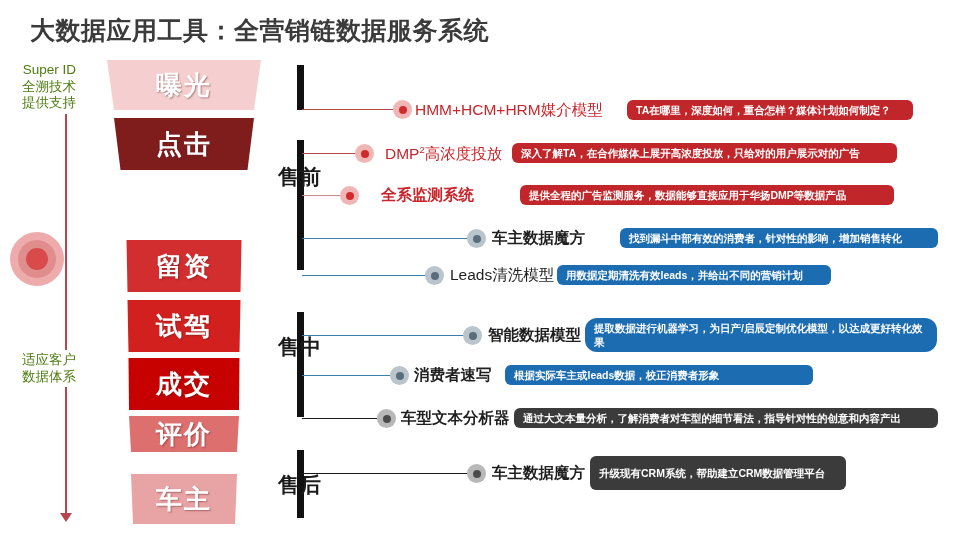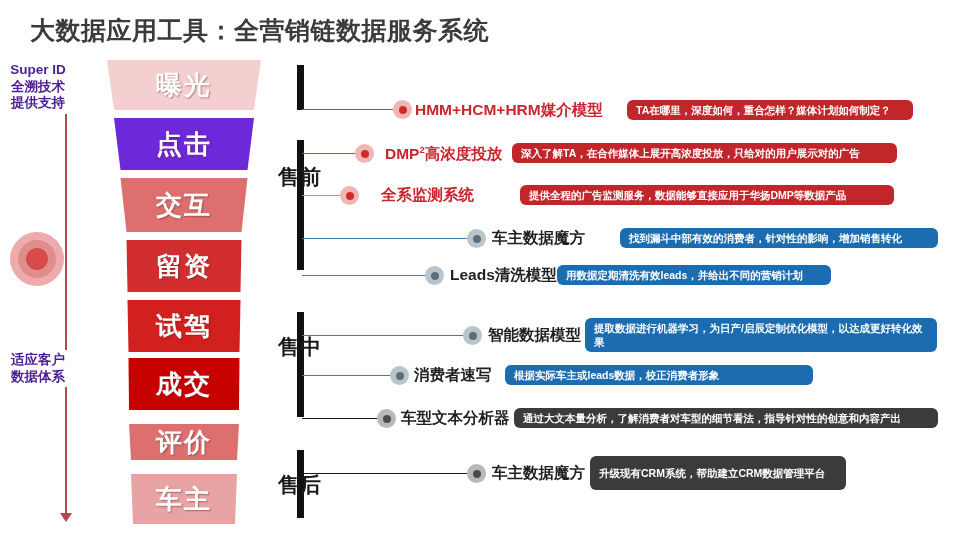--- a/index.html
+++ b/index.html
@@ -30,22 +30,22 @@
     border-left: 6px solid transparent; border-right: 6px solid transparent;
     border-bottom: 9px solid #b5484c;
   }
   #axis .arrow-down {
     position: absolute; left: 31.5px; bottom: 0px;
     width: 0; height: 0;
     border-left: 6px solid transparent; border-right: 6px solid transparent;
     border-top: 9px solid #b5484c;
   }
   .axis-label {
-    position: absolute; width: 76px; text-align: center;
-    color: #4c1d95; font-weight: bold; font-size: 13.5px; line-height: 16.5px;
+    position: absolute; width: 76px; text-align: right;
+    color: #4d7c0f; font-weight: normal; font-size: 13.5px; line-height: 16.5px;
     background: #ffffff; padding: 2px 0;
   }
   #axis-label-top { top: 60px; }
   #axis-label-bottom { top: 350px; }
 
   
   #axis-target {
     position: absolute; left: 10px; top: 232px;
     width: 54px; height: 54px; border-radius: 50%;
     background: #edabab;
@@ -95,21 +95,21 @@
   .dot.gray  { background: #b8b8b8; }
   .dot.gray .inner { background: #4c4c4c; }
 
   
   .item-title {
     position: absolute; white-space: nowrap;
     font-weight: bold; font-size: 15.5px;
   }
   .item-title.red  { color: #c8262c; }
   .item-title.dark { color: #1f1f1f; }
-  .item-title.thin { font-weight: bold; text-align: right; }
+  .item-title.thin { font-weight: normal; text-align: right; }
   .item-title sup { font-size: 9.5px; vertical-align: super; }
 
   
   .pill {
     position: absolute;
     border-radius: 6px;
     color: #ffffff; font-size: 10.5px; font-weight: bold;
     line-height: 14px;
     padding: 4px 9px;
     display: flex; align-items: center;
@@ -145,36 +145,33 @@
 
   <div class="axis-label" id="axis-label-bottom">
     <div>适应客户</div>
     <div>数据体系</div>
   </div>
 
   <div id="funnel">
       <div class="fstage" style="top: 0px; height: 50px; background: rgb(245, 207, 207); clip-path: polygon(1.88% 0%, 98.12% 0%, 93.75% 100%, 6.25% 100%);">
         <span>曝光</span>
       </div>
-      <div class="fstage" style="top: 58px; height: 52px; background: #6d28d9; clip-path: polygon(6.25% 0%, 93.75% 0%, 89.69% 100%, 10.31% 100%);">
+      <div class="fstage" style="top: 58px; height: 52px; background: #7f1d1d; clip-path: polygon(6.25% 0%, 93.75% 0%, 89.69% 100%, 10.31% 100%);">
         <span>点击</span>
-      </div>
-      <div class="fstage" style="top: 118px; height: 54px; background: rgb(221, 111, 111); clip-path: polygon(10.31% 0%, 89.69% 0%, 85.94% 100%, 14.06% 100%);">
-        <span>交互</span>
       </div>
       <div class="fstage" style="top: 180px; height: 52px; background: rgb(210, 45, 47); clip-path: polygon(14.06% 0%, 85.94% 0%, 85.31% 100%, 14.69% 100%);">
         <span>留资</span>
       </div>
       <div class="fstage" style="top: 240px; height: 52px; background: rgb(210, 32, 31); clip-path: polygon(14.69% 0%, 85.31% 0%, 84.69% 100%, 15.31% 100%);">
         <span>试驾</span>
       </div>
       <div class="fstage" style="top: 298px; height: 52px; background: rgb(199, 0, 0); clip-path: polygon(15.31% 0%, 84.69% 0%, 84.37% 100%, 15.63% 100%);">
         <span>成交</span>
       </div>
-      <div class="fstage" style="top: 364px; height: 36px; background: rgb(221, 111, 111); clip-path: polygon(15.63% 0%, 84.37% 0%, 83.12% 100%, 16.88% 100%);">
+      <div class="fstage" style="top: 356px; height: 36px; background: rgb(221, 111, 111); clip-path: polygon(15.63% 0%, 84.37% 0%, 83.12% 100%, 16.88% 100%);">
         <span>评价</span>
       </div>
       <div class="fstage" style="top: 414px; height: 50px; background: rgb(232, 163, 164); clip-path: polygon(16.88% 0%, 83.12% 0%, 81.87% 100%, 18.13% 100%);">
         <span>车主</span>
       </div>
     </div>
 
   <div id="layer">
       <div class="tbar" style="top: 65px; height: 45px;"></div>
       <div class="tbar" style="top: 140px; height: 130px;"></div>
@@ -211,21 +208,21 @@
       <div class="dot blue" style="left: 425px; top: 266px;">
         <div class="inner"></div>
       </div>
       <div class="item-title dark thin" style="left: 450px; top: 265px;">Leads清洗模型</div>
       <div class="pill blue" style="left: 557px; top: 265px; width: 274px; height: 20px;">用数据定期清洗有效leads，并给出不同的营销计划</div>
       <div class="conn" style="left: 302px; top: 335px; width: 162px; background: rgb(63, 126, 168);"></div>
       <div class="dot blue" style="left: 463px; top: 326px;">
         <div class="inner"></div>
       </div>
       <div class="item-title dark" style="left: 488px; top: 325px;">智能数据模型</div>
-      <div class="pill blue" style="left: 585px; top: 318px; width: 352px; height: 34px;">提取数据进行机器学习，为日产/启辰定制优化模型，以达成更好转化效果</div>
+      <div class="pill blue" style="left: 585px; top: 318px; width: 352px; height: 34px; border-radius: 12px;">提取数据进行机器学习，为日产/启辰定制优化模型，以达成更好转化效果</div>
       <div class="conn" style="left: 302px; top: 375px; width: 89px; background: rgb(63, 126, 168);"></div>
       <div class="dot blue" style="left: 390px; top: 366px;">
         <div class="inner"></div>
       </div>
       <div class="item-title dark" style="left: 414px; top: 365px;">消费者速写</div>
       <div class="pill blue" style="left: 505px; top: 365px; width: 308px; height: 20px;">根据实际车主或leads数据，校正消费者形象</div>
       <div class="conn" style="left: 302px; top: 418px; width: 76px; background: rgb(26, 26, 26);"></div>
       <div class="dot gray" style="left: 377px; top: 409px;">
         <div class="inner"></div>
       </div>

